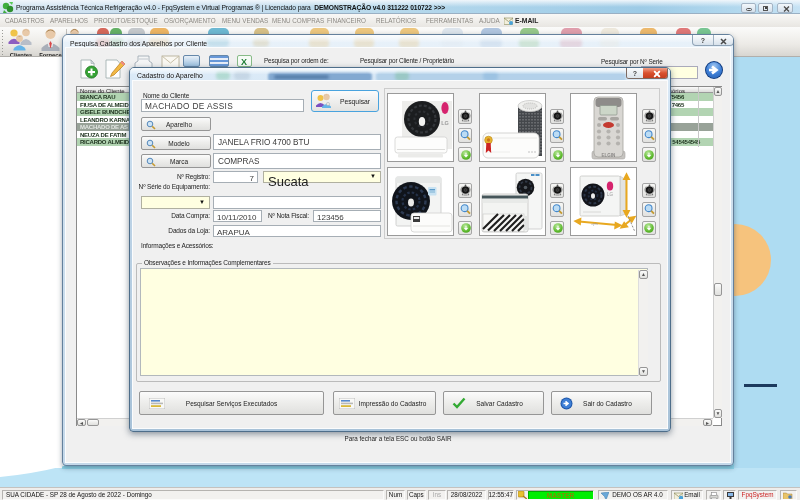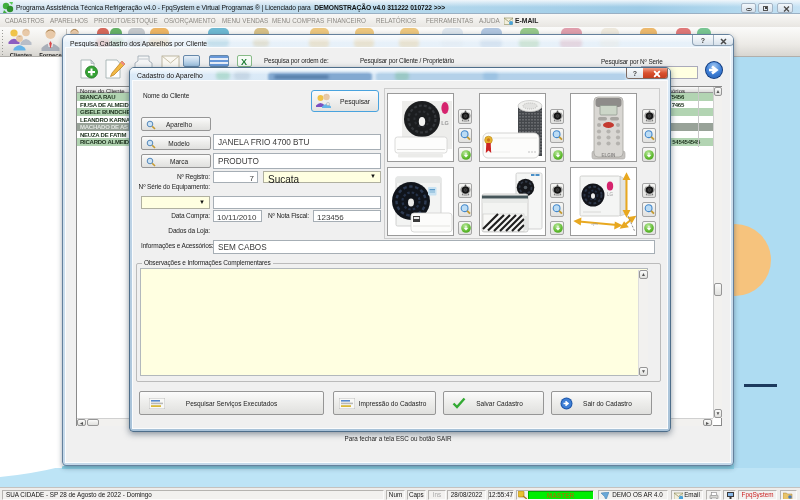--- a/index.html
+++ b/index.html
@@ -248,20 +248,21 @@
     <div class="ab" style="left:16px;top:0;width:26px;height:11px;background:linear-gradient(#f0a088,#d9512f 45%,#c03a1c)"></div>
     <span class="ab" style="left:0;top:1.5px;width:16px;text-align:center;font-size:7px;color:#444;font-weight:bold">?</span>
     <svg class="ab" style="left:25.5px;top:2px" width="8" height="8" viewBox="0 0 8 8">
         <path d="M1.2 1.2 L6.8 6.8 M6.8 1.2 L1.2 6.8" stroke="#fff" stroke-width="1.8"></path>
         <path d="M1.2 1.2 L6.8 6.8 M6.8 1.2 L1.2 6.8" stroke="#fff" stroke-width="1.2"></path>
       </svg>
   </div>
 
   <div class="ab" id="dlgc" style="left:3px;top:13px;width:534px;height:347px;background:#f0f0f0;outline:1px solid #fbfcfd;overflow:hidden">
     <span class="lbl" style="left:10px;top:10.5px">Nome do Cliente</span>
+    <div class="fld" style="left:8px;top:18px;width:163px;height:13px;font-size:8.3px;letter-spacing:.35px;padding:1px 0 0 3px">MACHADO DE ASSIS</div>
     <div class="ab" style="left:178px;top:9px;width:68px;height:22px;background:linear-gradient(#fbfbfb,#e3e3e1);border:1.5px solid #49a3de;border-radius:3px">
       <svg class="ab" style="left:3px;top:2px" width="17" height="16" viewBox="0 0 17 16">
         <circle cx="5.5" cy="5" r="3" fill="#f0c44a"></circle>
           <path d="M2.5 5 Q5.5 1 8.5 5 Q7 2.8 5.5 3 Q4 2.8 2.5 5Z" fill="#e8a430"></path>
         <path d="M1 12.5 Q5.5 7.5 10 12.5 L10 14 L1 14Z" fill="#7a4fc0"></path>
         <circle cx="11.5" cy="4" r="3.2" fill="#e8c9a8"></circle>
           <path d="M8.3 4 Q11.5 -.5 14.7 4 Q13 1.5 11.5 1.7 Q10 1.5 8.3 4Z" fill="#7a5420"></path>
         <path d="M7 13.5 Q11.5 8.5 16 13.5 L16 15 L7 15Z" fill="#64b4e8"></path>
         <circle cx="13" cy="11" r="1.6" fill="#e8e8e8" stroke="#999" stroke-width=".4"></circle>
       </svg>
@@ -283,40 +284,40 @@
       <span style="position:relative;top:3px;left:3px">Modelo</span>
     </div>
     <div class="fld" style="left:80px;top:53px;width:168px;height:16px;padding:3px 0 0 4px">JANELA FRIO 4700 BTU</div>
     <div class="btn3d" style="left:8px;top:73px;width:70px;height:14px">
       <svg class="ab" style="left:4px;top:2px" width="10" height="10" viewBox="0 0 10 10">
           <circle cx="4" cy="4" r="2.8" fill="#cfe4f4" stroke="#5588bb" stroke-width="1"></circle>
           <path d="M6.2 6.2 L9 9" stroke="#c59a30" stroke-width="1.6"></path>
         </svg>
       <span style="position:relative;top:3px;left:3px">Marca</span>
     </div>
-    <div class="fld" style="left:80px;top:71.5px;width:168px;height:16px;padding:3px 0 0 4px">PRODUTO</div>
+    <div class="fld" style="left:80px;top:71.5px;width:168px;height:16px;padding:3px 0 0 4px">COMPRAS</div>
 
     <span class="lbl" style="left:7px;top:91.5px;width:70px;text-align:right">Nº Registro:</span>
     <div class="fld" style="left:80px;top:90px;width:45px;height:11.5px;text-align:right;padding:1.5px 3px 0 0;font-size:8px">7</div>
     <div class="ab ylw" style="left:130px;top:90px;width:118px;height:11.5px;border:1px solid #b0b0a0">
-      <span class="ab" style="left:4px;top:1.5px;font-size:10px;color:#1c1c1c">Sucata</span>
+      <span class="ab" style="left:4px;top:1.5px;font-size:13px;color:#1c1c1c">Sucata</span>
       <span class="ab" style="right:4px;top:1px;font-size:6px;color:#111">▼</span>
     </div>
     <span class="lbl" style="left:0px;top:101.5px;width:77px;text-align:right">Nº Série do Equipamento:</span>
     <div class="ab ylw" style="left:8px;top:115px;width:69px;height:12.5px;border:1px solid #b0b0a0">
       <span class="ab" style="right:4px;top:2px;font-size:6px;color:#111">▼</span>
     </div>
     <div class="fld" style="left:80px;top:115px;width:168px;height:13px"></div>
     <span class="lbl" style="left:7px;top:131px;width:70px;text-align:right">Data Compra:</span>
     <div class="fld" style="left:80px;top:128.5px;width:49px;height:12px;font-size:8px;padding:2px 0 0 3px">10/11/2010</div>
     <span class="lbl" style="left:135px;top:131px">Nº Nota Fiscal:</span>
     <div class="fld" style="left:180px;top:128.5px;width:68px;height:12px;font-size:8px;padding:2px 0 1px 3px">123456</div>
     <span class="lbl" style="left:7px;top:146px;width:70px;text-align:right">Dados da Loja:</span>
+    <div class="fld" style="left:80px;top:143.5px;width:168px;height:12px;font-size:8px;padding:2px 0 0 3px">ARAPUA</div>
     <span class="lbl" style="left:8px;top:161px">Informações e Acessórios:</span>
-    <div class="fld" style="left:80px;top:159px;width:442px;height:13.5px;padding:2px 0 0 4px">SEM CABOS</div>
 
     <div class="ab" style="left:3px;top:182px;width:525px;height:119px;border:1px solid #bbb;border-radius:2px"></div>
     <span class="lbl" style="left:9px;top:178px;background:#f0f0f0;padding:0 2px;font-size:6.5px">Observações e Informações Complementares</span>
     <div class="ab ylw" style="left:7px;top:187px;width:508px;height:108px;border:1px solid #b2b8bc">
       <div class="ab" style="left:497px;top:1px;width:10px;height:106px;background:#f2f1ef;border-left:1px solid #ddd">
         <div class="ab btn3d" style="left:0;top:0;width:9px;height:9px"><span style="font-size:5px;color:#555;position:relative;top:-1.5px">▲</span></div>
         <div class="ab btn3d" style="left:0;top:97px;width:9px;height:9px"><span style="font-size:5px;color:#555;position:relative;top:-1.5px">▼</span></div>
       </div>
     </div>
 

